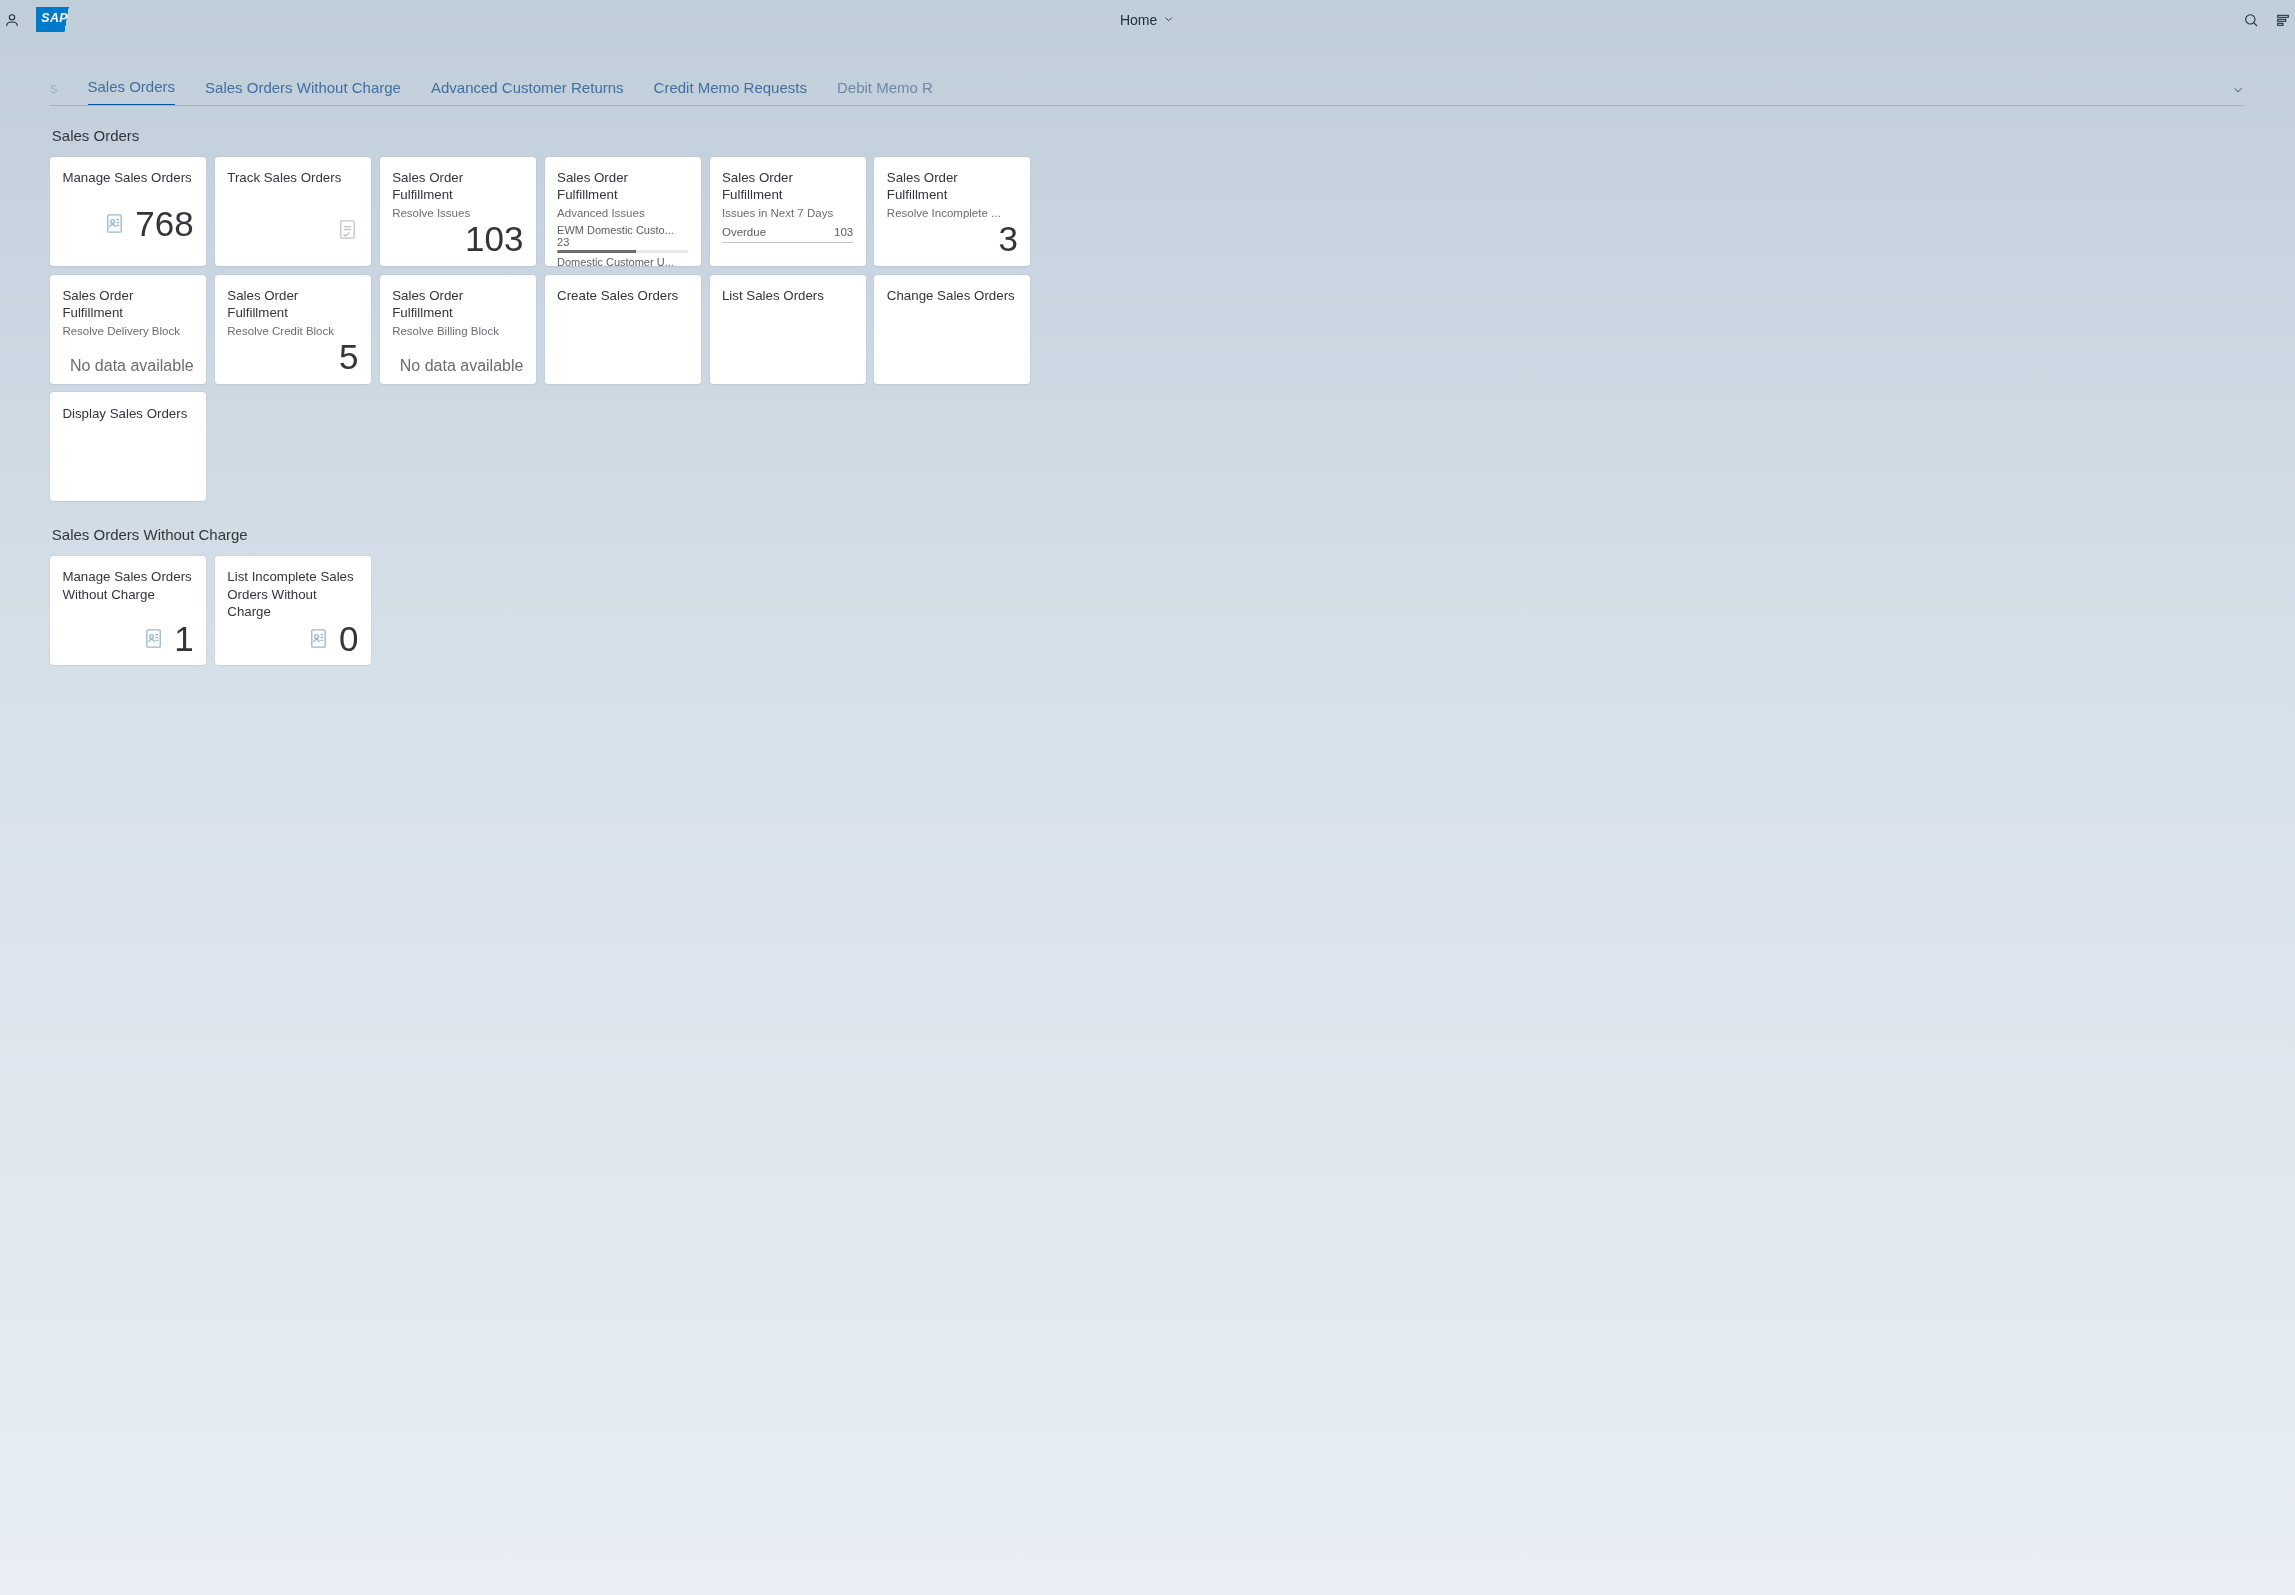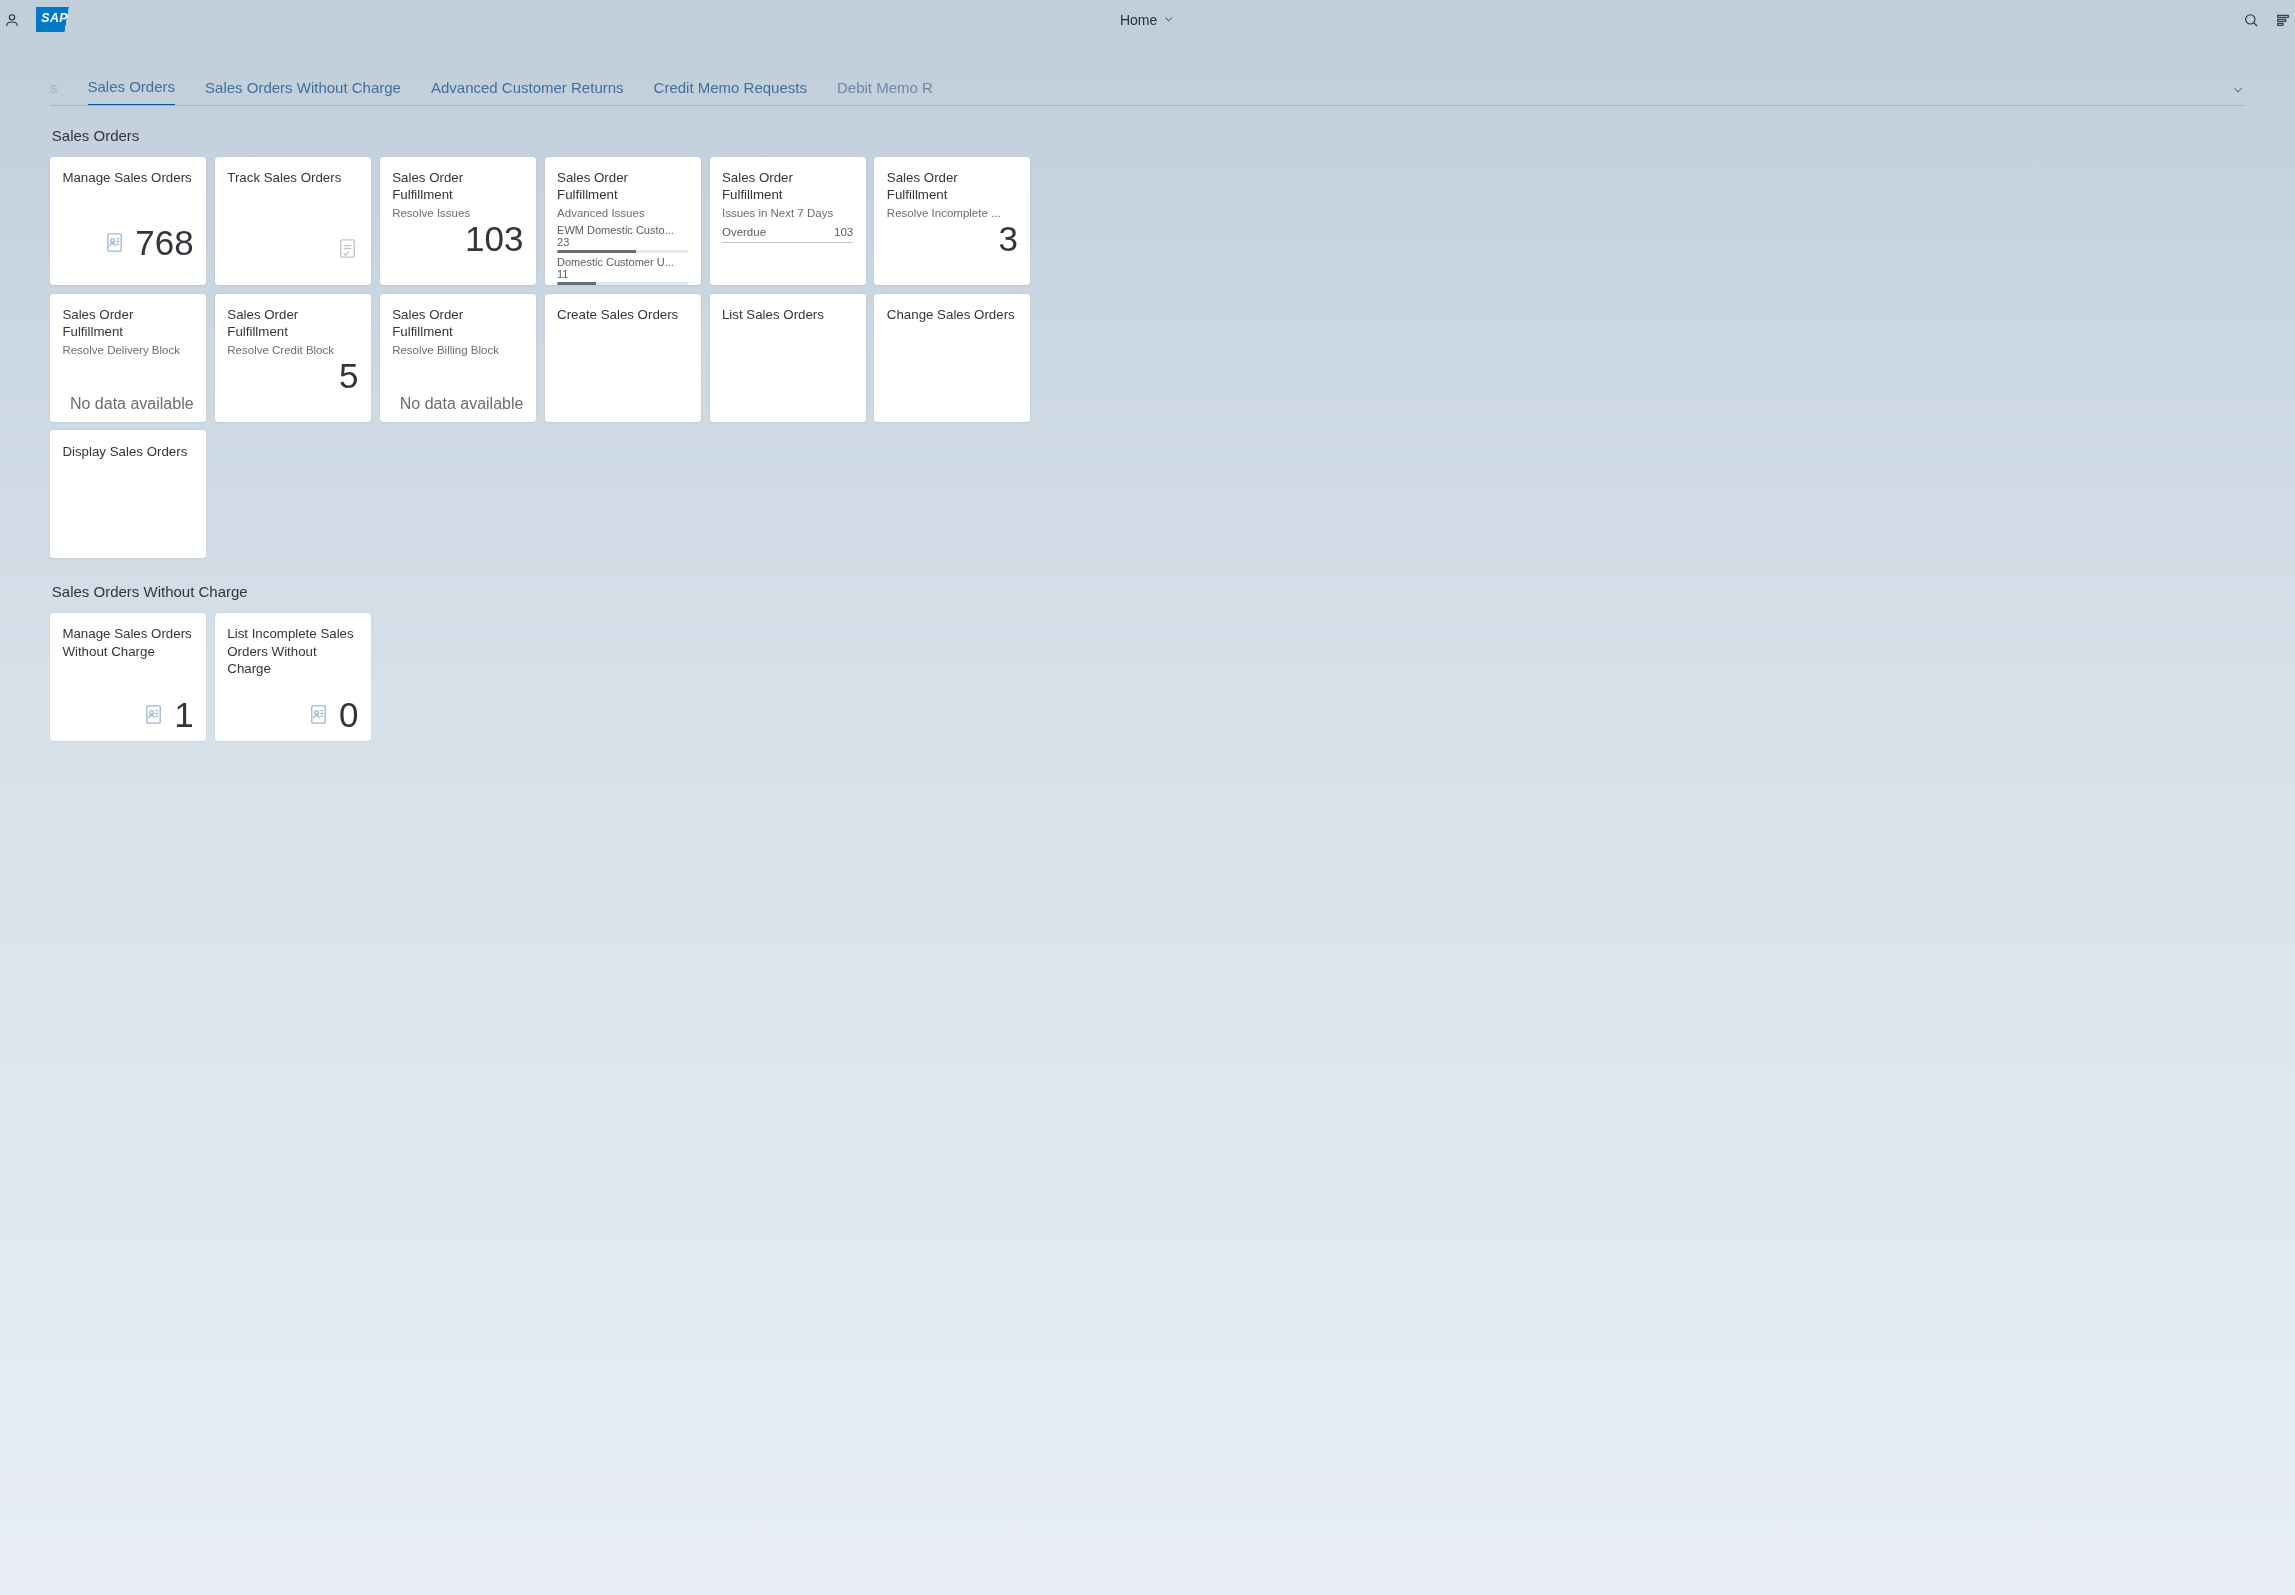--- a/index.html
+++ b/index.html
@@ -78,21 +78,21 @@
   }
   .tile-grid {
     display: grid;
     grid-template-columns: repeat(6, 156px);
     gap: 8.9px;
   }
   .tile {
     background: #fff;
     border-radius: 3.5px;
     box-shadow: 0 0 1.8px rgba(0,0,0,.08), 0 0.9px 1.8px rgba(0,0,0,.05);
-    height: 128px;
+    height: 109px;
     padding: 12.4px 12.4px 8.9px 12.4px;
     display: flex; flex-direction: column;
     cursor: pointer;
     position: relative;
     overflow: hidden;
   }
   .tile-title { font-size: 13.3px; color: #32363a; line-height: 1.3; }
   .tile-sub   { font-size: 11.5px; color: #6a6d70; margin-top: 3.5px; }
 
   .kpi-row {

